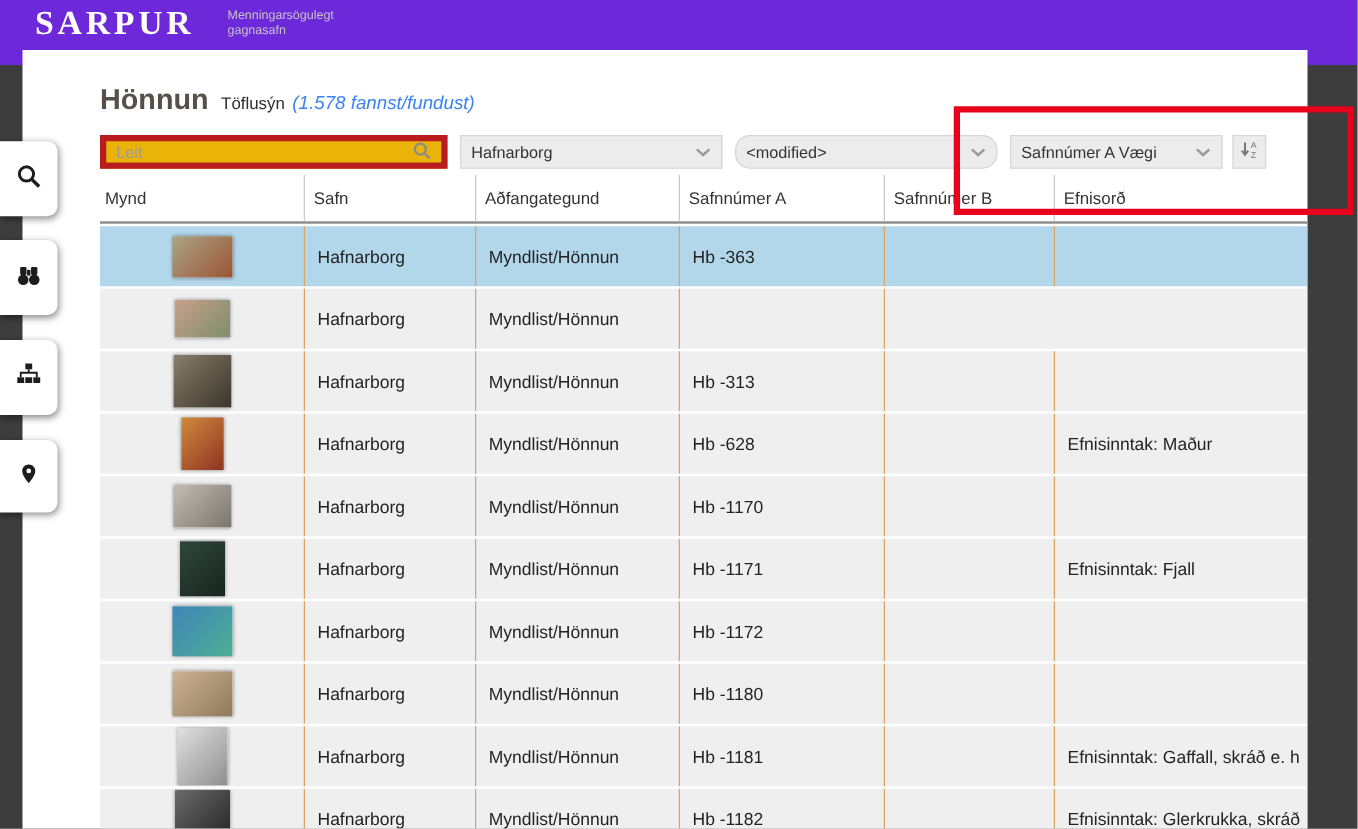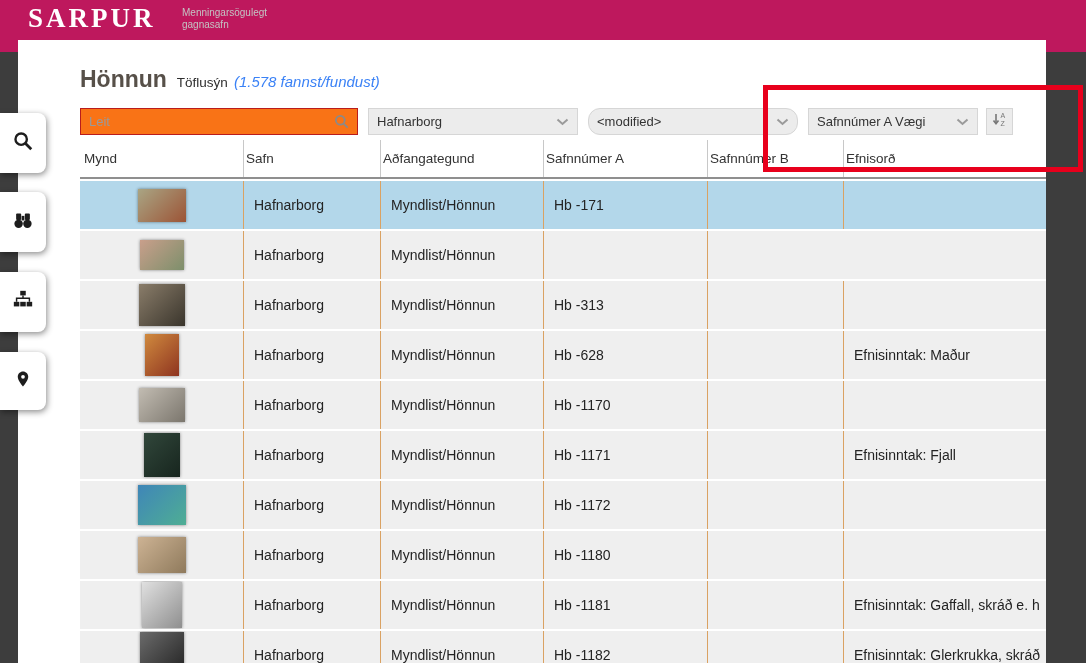--- a/index.html
+++ b/index.html
@@ -4,21 +4,21 @@
 <style>
   * { margin:0; padding:0; box-sizing:border-box; }
   html,body { width:1086px; height:663px; overflow:hidden; }
   body {
     position:relative;
     background:#3d3d3d;
     font-family:"Liberation Sans", sans-serif;
   }
 
   
-  .topbar { position:absolute; left:0; top:0; width:1086px; height:52px; background:#be185d; }
+  .topbar { position:absolute; left:0; top:0; width:1086px; height:52px; background:#6d28d9; }
   .brand {
     position:absolute; left:28px; top:3px;
     font-family:"Liberation Serif", serif;
     font-size:27px; font-weight:bold; letter-spacing:3px; color:#ffffff;
   }
   .tagline {
     position:absolute; left:182px; top:7px;
     font-size:10px; line-height:12px; color:#c4c4c4;
   }
 
@@ -29,22 +29,22 @@
   }
 
   .page-head { position:absolute; left:62px; top:26px; display:flex; align-items:baseline; }
   .page-title { font-size:23px; font-weight:bold; color:#575049; }
   .view-mode { margin-left:10px; font-size:13.5px; color:#2e2e2e; }
   .result-count { margin-left:6px; font-size:15px; color:#3b82f6;font-style:italic; }
 
   
   .filters { position:absolute; left:62px; top:68px; height:27px; display:flex; align-items:center; }
   .search-box {
-    width:278px; height:27px; background:#f97316; border:1px solid #b91c1c;
-    display:flex; align-items:center;
+    width:278px; height:27px; background:#eab308; border:5px solid #b91c1c;
+    display:flex; 
   }
   .search-box input {
     flex:1; min-width:0; border:none; background:transparent; outline:none;
     font:13px "Liberation Sans", sans-serif; color:#444; padding:0 8px;
   }
   .search-box input::placeholder { color:#9a9a9a; }
   .search-box .icn { margin-right:8px; display:flex; }
   .select {
     height:27px; background:#ececec; border:1px solid #d6d6d6;
     display:flex; align-items:center; justify-content:space-between;
@@ -59,21 +59,21 @@
   }
 
   
   .table { position:absolute; left:62px; top:100px; right:0; bottom:0; overflow:hidden; }
   .grid-cols {
     display:grid;
     grid-template-columns:163px 137px 163px 164px 136px minmax(0,1fr);
   }
   .thead { height:39px; border-bottom:2px solid #8f8f8f; }
   .th {
-    display:flex; align-items:center; padding-left:2px;
+    display:flex; align-items:center; padding-left:7px;
     font-size:13.5px; color:#333; border-left:1px solid #c8c8c8;
     white-space:nowrap; overflow:hidden;
   }
   .th:first-child { border-left:none; padding-left:4px; }
   .trow { height:48px; background:#efefef; margin-top:2px; }
   .trow.selected { background:#b3d7ea; }
   .cell {
     display:flex; align-items:center; padding-left:10px;
     font-size:14px; color:#232323; border-left:1px solid #daa263;
     white-space:nowrap; overflow:hidden;
@@ -176,21 +176,21 @@
       <div class="th">Safnnúmer B</div>
       <div class="th">Efnisorð</div>
     </div>
     <div>
   <div class="grid-cols trow selected">
     <div class="cell cell-mynd">
       <div class="thumb" style="width: 48px; height: 33px; background: linear-gradient(135deg, rgb(169, 165, 132) 0%, rgb(156, 84, 54) 100%);"></div>
     </div>
     <div class="cell">Hafnarborg</div>
     <div class="cell">Myndlist/Hönnun</div>
-    <div class="cell">Hb -171</div>
+    <div class="cell">Hb -363</div>
     <div class="cell"></div>
     <div class="cell"></div>
   </div>
 
   <div class="grid-cols trow">
     <div class="cell cell-mynd">
       <div class="thumb" style="width: 44px; height: 30px; background: linear-gradient(135deg, rgb(201, 159, 139) 0%, rgb(125, 143, 107) 100%);"></div>
     </div>
     <div class="cell">Hafnarborg</div>
     <div class="cell">Myndlist/Hönnun</div>

